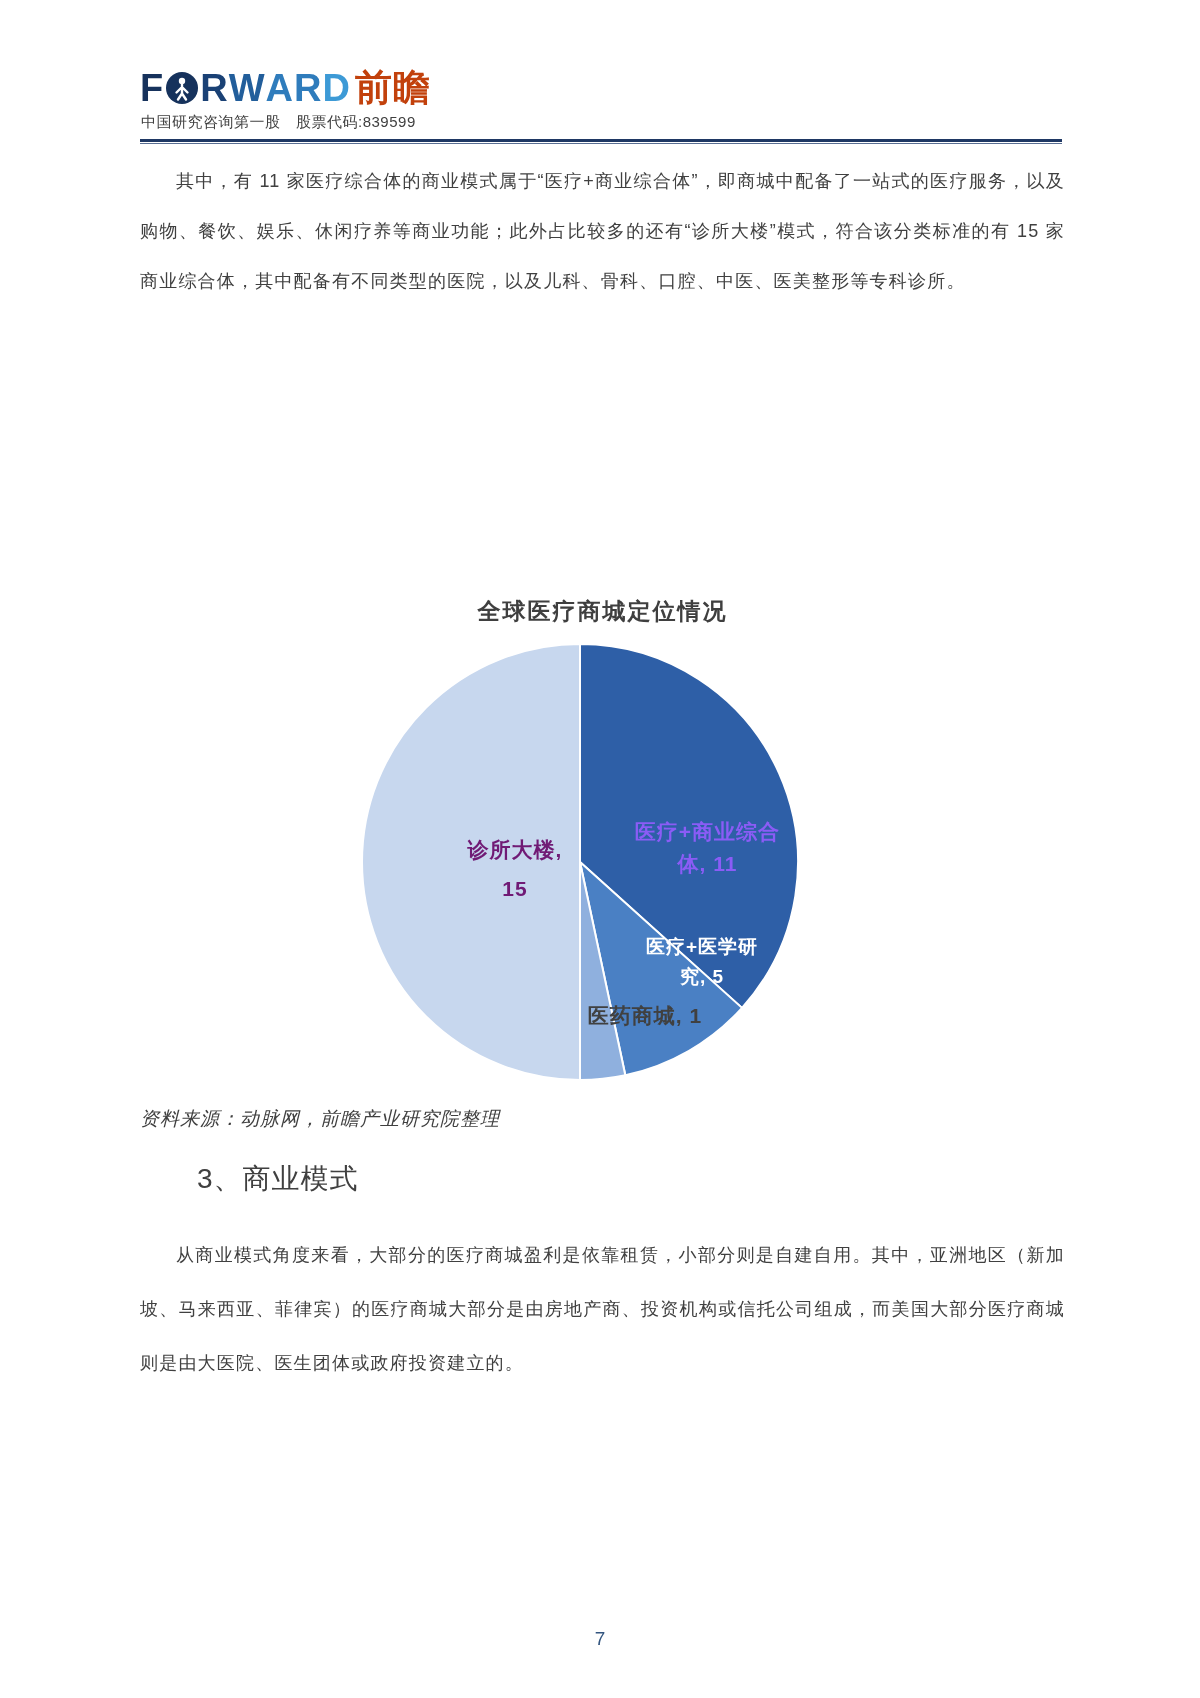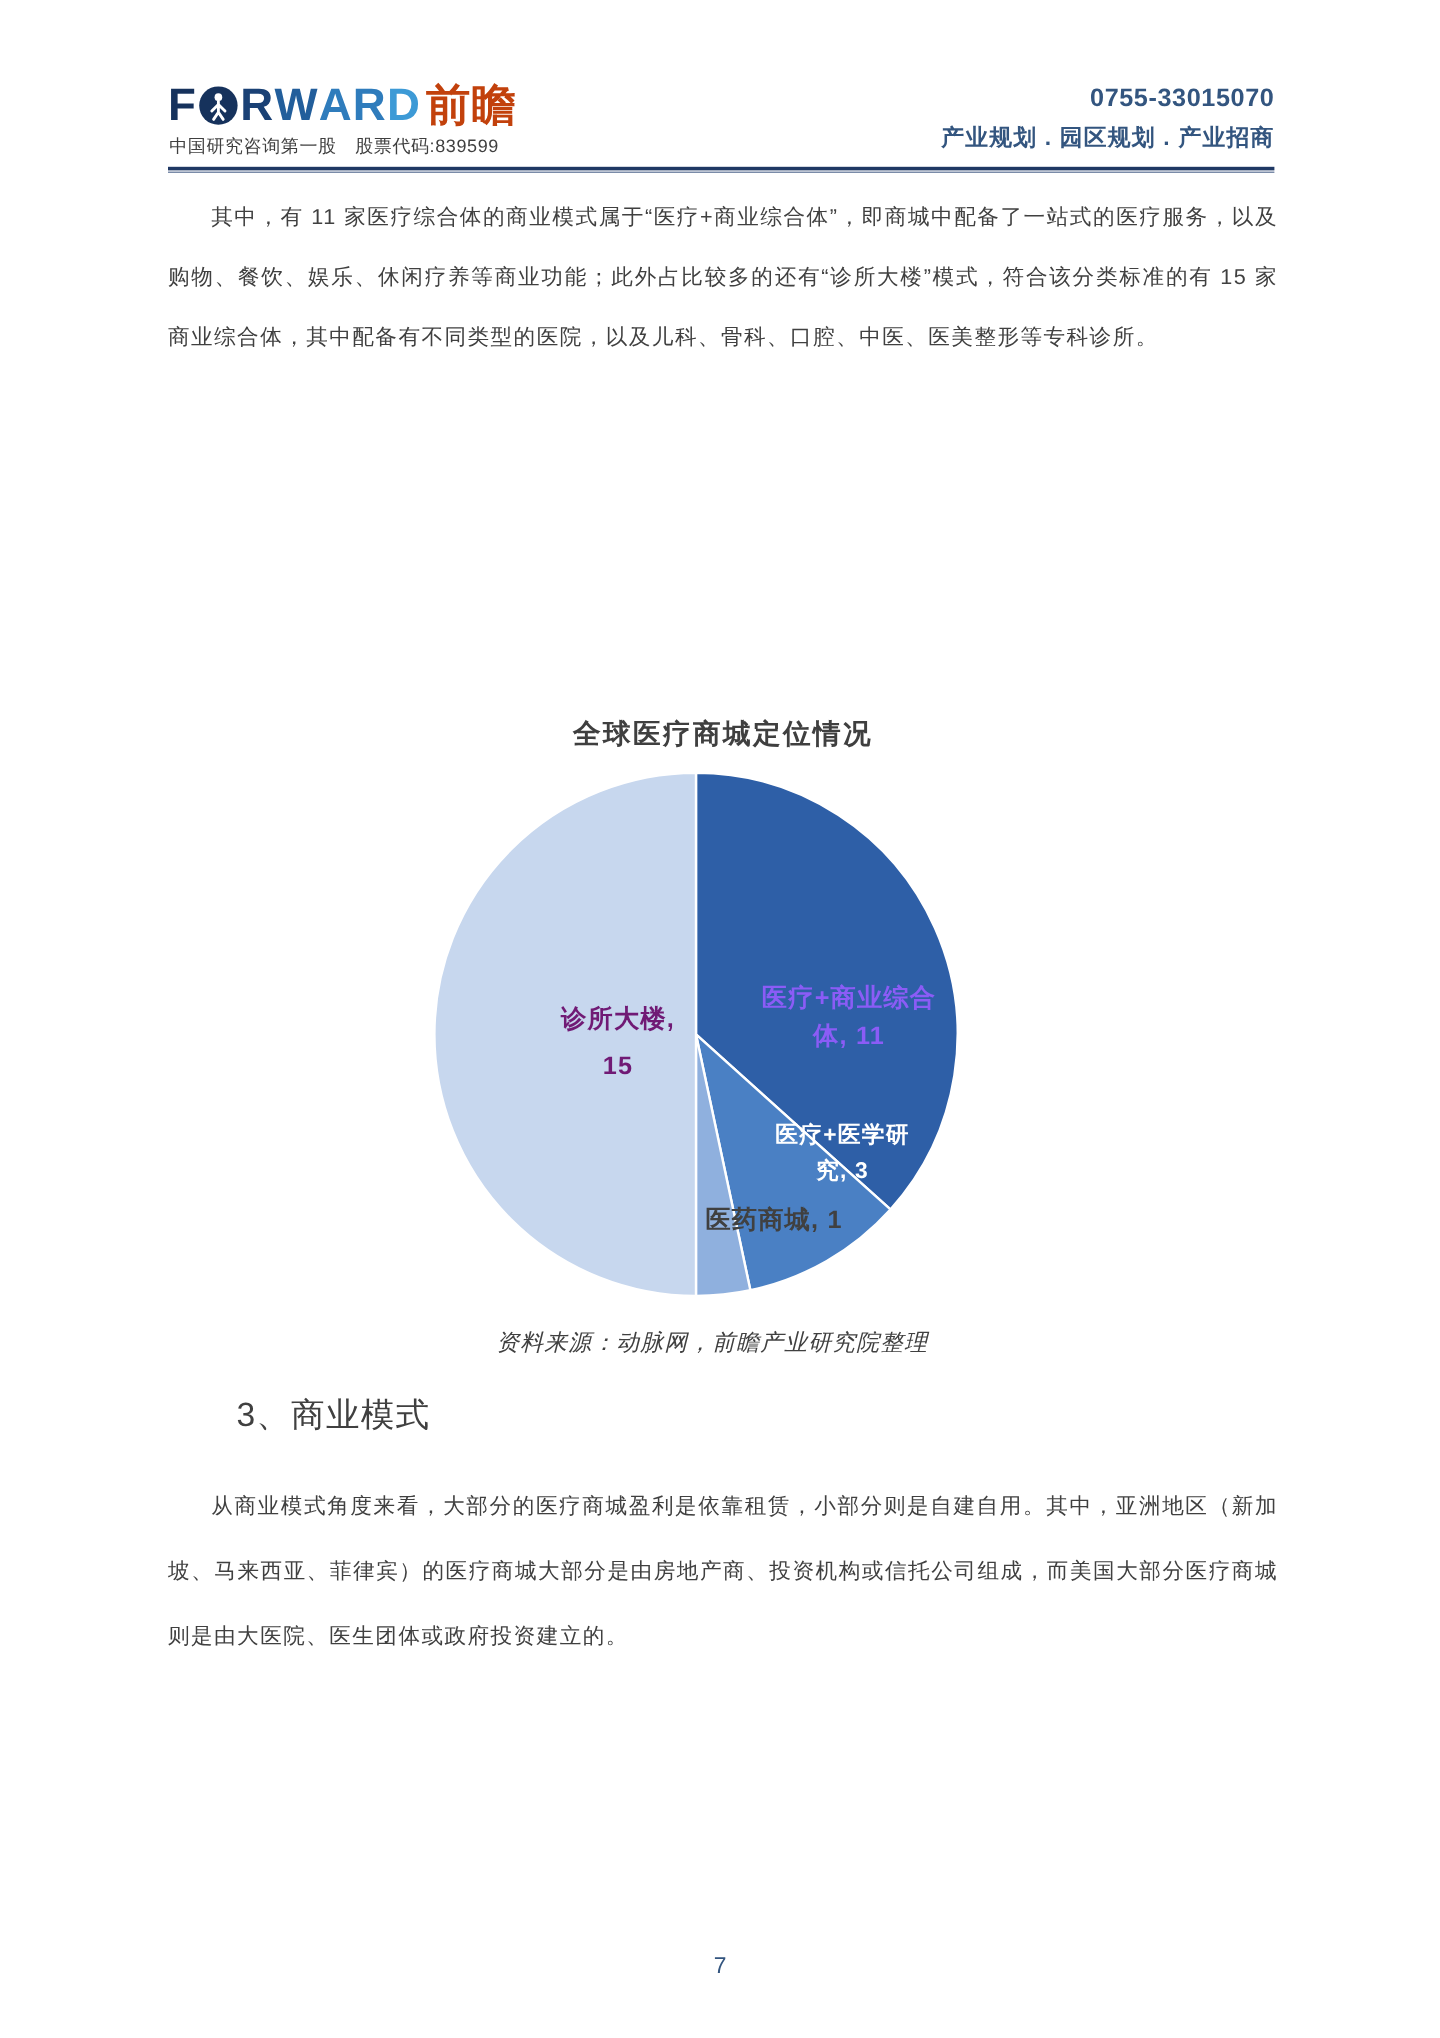--- a/index.html
+++ b/index.html
@@ -88,21 +88,21 @@
     font-weight: bold;
   }
   .pie-label span { display: block; }
   .lbl-seg0 { left: 255px; top: 186px; width: 245px; color: #8b5cf6; font-size: 21px; line-height: 32px; letter-spacing: 1px; }
   .lbl-seg1 { left: 272px; top: 302px; width: 200px; color: #ffffff; font-size: 19px; line-height: 30px; letter-spacing: 1px; }
   .lbl-seg2 { left: 215px; top: 372px; width: 200px; color: #404040; font-size: 21px; letter-spacing: 1px; }
   .lbl-seg3 { left:  85px; top: 200px; width: 200px; color: #701a75; font-size: 21px; line-height: 39px; letter-spacing: 1px; }
   .chart-source {
     position: absolute;
     left: 140px; width: 925px; top: 1106px;
-    text-align: center;
+    text-align: left;
     padding-right: 18px;
     font-style: italic;
     font-size: 19px;
     color: #404040;
     letter-spacing: 1px;
   }
   .section-heading {
     position: absolute;
     left: 197px; top: 1160px;
     font-size: 28px;
@@ -134,24 +134,20 @@
     </span>
     <span class="l1">R</span>
     <span class="l2">W</span>
     <span class="l3">A</span>
     <span class="l4">R</span>
     <span class="l5">D</span>
     <span class="logo-cn">前瞻</span>
   </div>
   <div class="tagline">中国研究咨询第一股　股票代码:839599</div>
 
-  <div class="header-right">
-    <div class="header-phone">0755-33015070</div>
-    <div class="header-services">产业规划 . 园区规划 . 产业招商</div>
-  </div>
 
   <div class="header-divider"></div>
 
   <div class="content para-block1" style="position:absolute;">
     <p class="para">其中，有 11 家医疗综合体的商业模式属于“医疗+商业综合体”，即商城中配备了一站式的医疗服务，以及购物、餐饮、娱乐、休闲疗养等商业功能；此外占比较多的还有“诊所大楼”模式，符合该分类标准的有 15 家商业综合体，其中配备有不同类型的医院，以及儿科、骨科、口腔、中医、医美整形等专科诊所。</p>
   </div>
 
   <div class="chart-title">全球医疗商城定位情况</div>
 
   <div class="pie-wrap">
@@ -160,21 +156,21 @@
         <path d="M 250 232 L 412.01 377.87 A 218 218 0 0 1 295.32 445.24 Z" fill="#4A80C4" stroke="#ffffff" stroke-width="2" stroke-linejoin="round"></path>
         <path d="M 250 232 L 295.32 445.24 A 218 218 0 0 1 250.00 450.00 Z" fill="#8FB0DE" stroke="#ffffff" stroke-width="2" stroke-linejoin="round"></path>
         <path d="M 250 232 L 250.00 450.00 A 218 218 0 0 1 250.00 14.00 Z" fill="#C7D7EE" stroke="#ffffff" stroke-width="2" stroke-linejoin="round"></path>
       </svg>
     <div class="pie-label lbl-seg0">
       <span>医疗+商业综合</span>
       <span>体, 11</span>
     </div>
     <div class="pie-label lbl-seg1">
       <span>医疗+医学研</span>
-      <span>究, 3</span>
+      <span>究, 5</span>
     </div>
     <div class="pie-label lbl-seg2">
       <span>医药商城, 1</span>
     </div>
     <div class="pie-label lbl-seg3">
       <span>诊所大楼,</span>
       <span>15</span>
     </div>
   </div>
 

